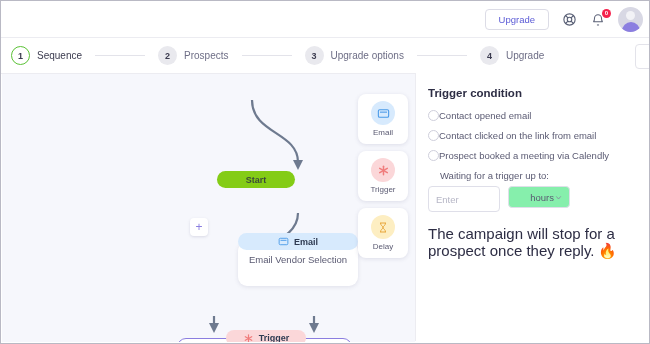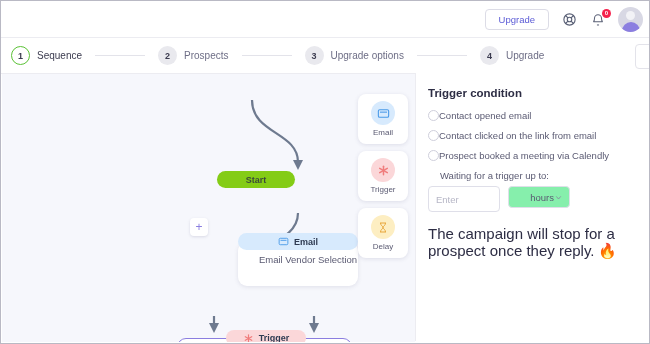--- a/index.html
+++ b/index.html
@@ -201,21 +201,20 @@
     color: #2f3b52;
   }
   .node-email .body {
     position: absolute;
     left: 0; top: 12px;
     width: 120px;
     text-align: center;
     font-size: 9.5px;
     color: #5a5a72;
     line-height: 12px;
-    margin-left: 10px;
   }
 
   .node-trigger {
     position: absolute;
     left: 175px; top: 264px;
     width: 175px; height: 50px;
     background: #ffffff;
     border: 1.3px solid #8b7ee0;
     border-radius: 9px;
     box-sizing: border-box;

